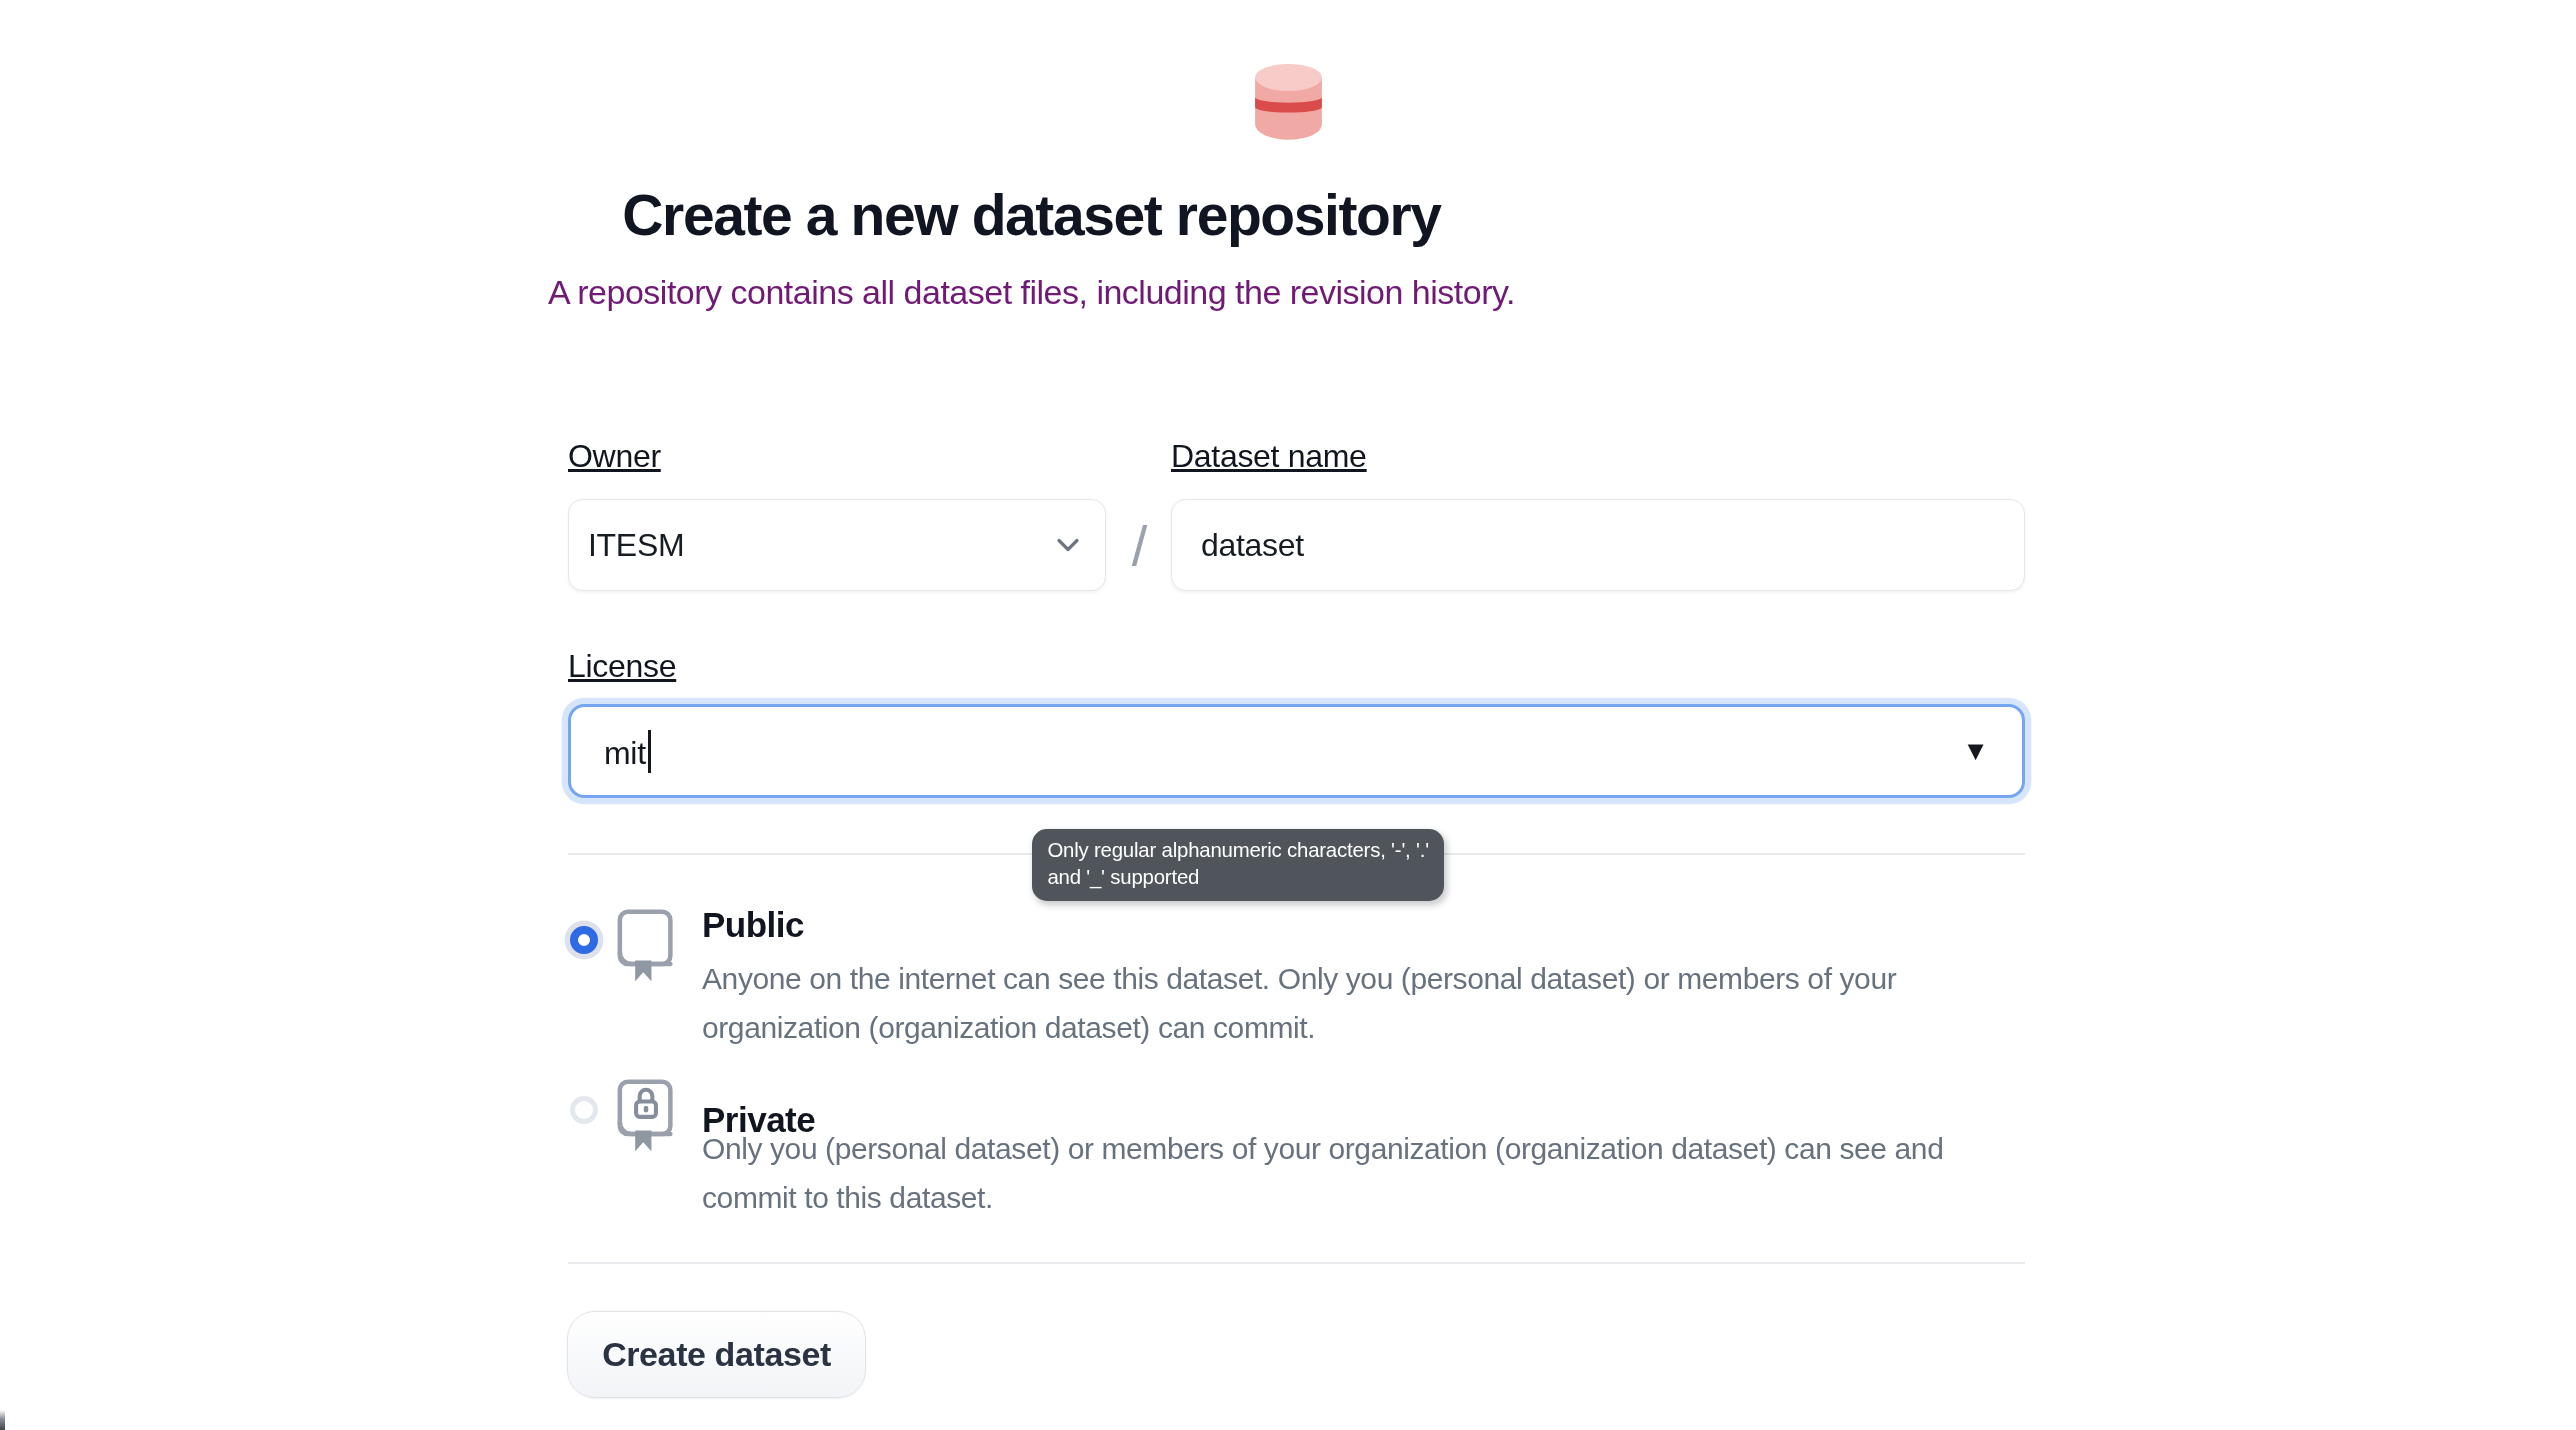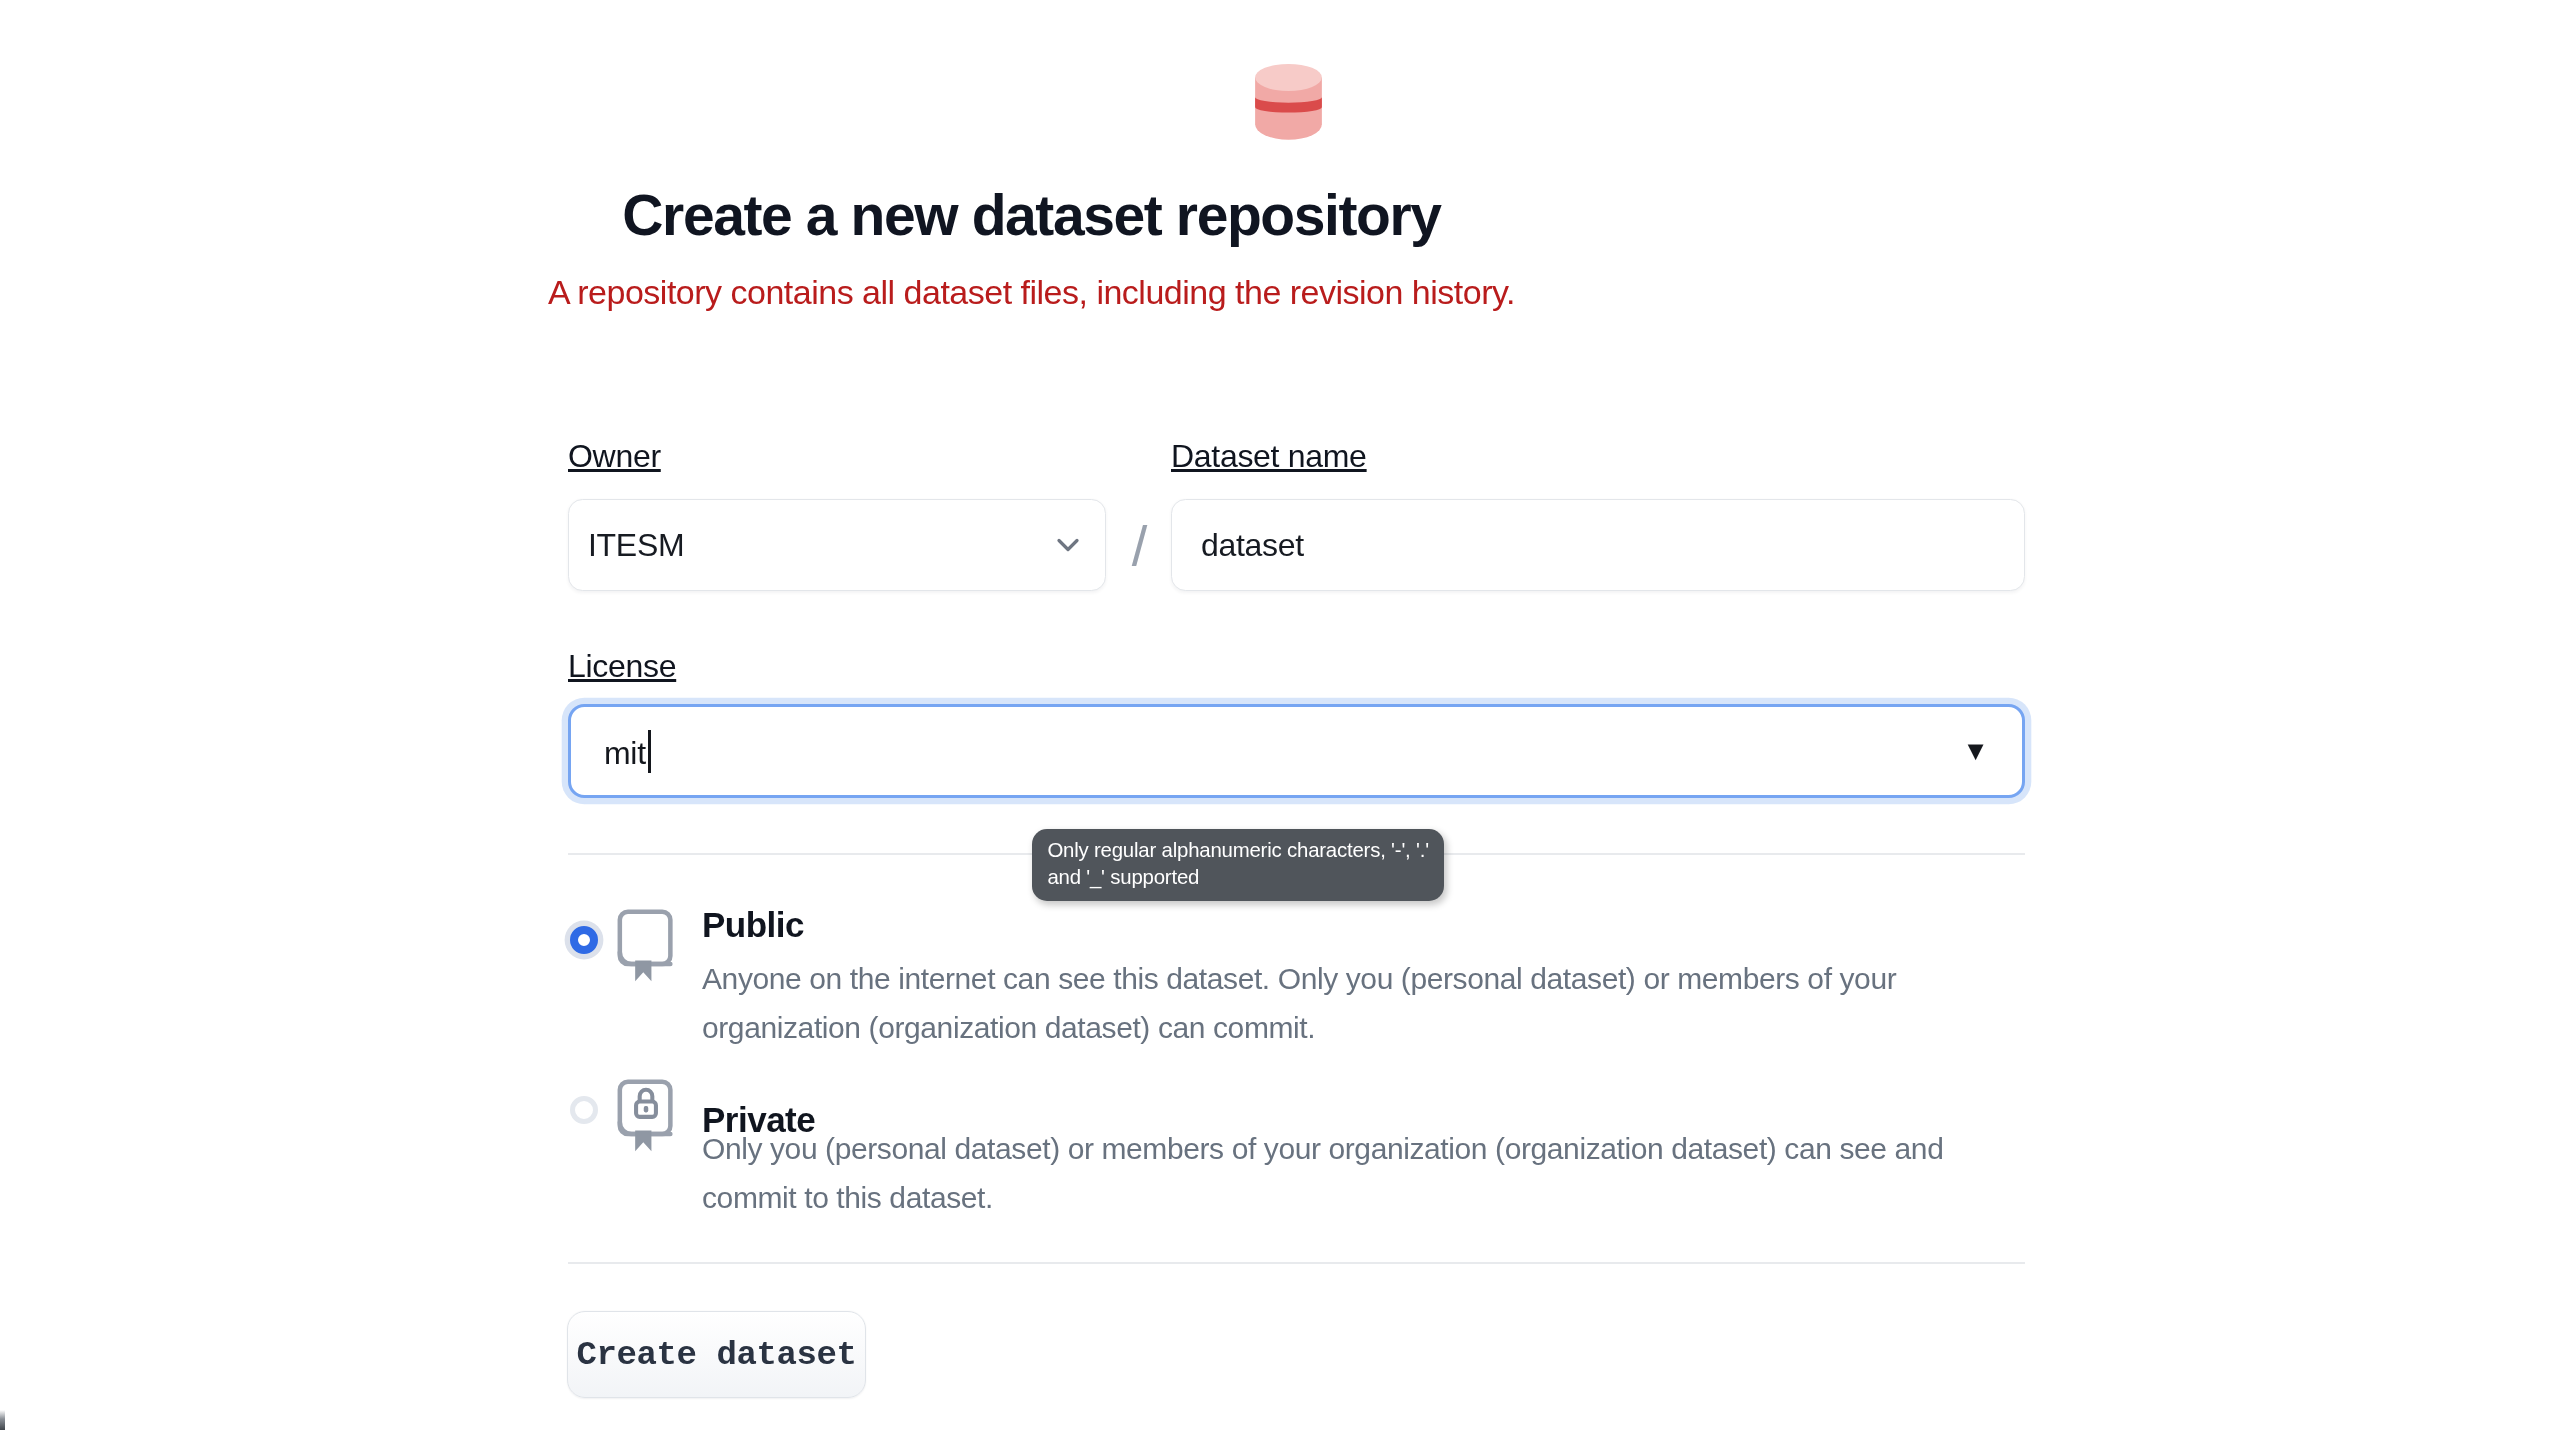--- a/index.html
+++ b/index.html
@@ -5,21 +5,21 @@
   * { margin:0; padding:0; box-sizing:border-box; }
   html,body { background:#ffffff; }
   body { font-family:"Liberation Sans","DejaVu Sans",sans-serif; color:#10151f; }
   .screen { position:relative; width:2063px; height:1430px; background:#fff; overflow:hidden; }
 
   
   .db-icon { position:absolute; left:1254px; top:63px; width:69px; height:83px; }
   .page-title { position:absolute; left:0; top:177px; width:100%; text-align:center;
     font-size:57px; font-weight:700; letter-spacing:-1.4px; color:#101521; line-height:76px; }
   .page-subtitle { position:absolute; left:0; top:270px; width:100%; text-align:center;
-    font-size:34px; color:#b91c1c; letter-spacing:-0.5px; line-height:45px; }
+    font-size:34px; color:#701a75; letter-spacing:-0.5px; line-height:45px; }
 
   
   .field-label { position:absolute; font-size:32px; color:#10151f; letter-spacing:-0.3px;text-decoration:underline; }
   .lbl-owner { left:568px; top:438px; }
   .lbl-name  { left:1171px; top:438px; }
   .lbl-license { left:568px; top:648px; }
 
   
   .ctrl { position:absolute; background:#fff; border:1.8px solid #e3e6ea; border-radius:14.5px;
     box-shadow:0 1.8px 3.6px rgba(16,24,40,0.05); display:flex; align-items:center; }
@@ -70,26 +70,26 @@
     color:#10151f; letter-spacing:-0.5px; cursor:pointer; }
   .vt-public { top:905px; } .vt-private { top:1100px; }
 
   .vis-desc { position:absolute; left:702px; font-size:30px; color:#68727f;
     letter-spacing:-0.4px; line-height:49px; }
   .vis-desc div { white-space:nowrap; }
   .vd-public { top:954px; } .vd-private { top:1124px; }
 
   
   .create-btn { position:absolute; left:567px; top:1311px; width:299px; height:87px;
-    border:1.8px solid #e0e4e9; border-radius:18px;
+    border:1.8px solid #e0e4e9; border-radius:28px;
     background:linear-gradient(180deg,#ffffff 0%,#f2f4f7 100%);
     box-shadow:0 0.9px 1.8px rgba(16,24,40,0.06);
     display:flex; align-items:center; justify-content:center;
     font-size:34px; font-weight:600; color:#2a3342; letter-spacing:-0.4px; cursor:pointer;
-    font-family:Liberation Mono, monospace; }
+    font-family:Liberation Sans, sans-serif; }
 
   .edge-artifact { position:absolute; left:0; top:1410px; width:4.5px; height:20px;
     background:linear-gradient(180deg, rgba(125,130,137,0) 0%, #8a8f96 45%, #3f444a 100%); }
 </style>
 </head>
 <body>
 
 <div class="screen">
 
   <svg class="db-icon" viewBox="0 0 76 92">

